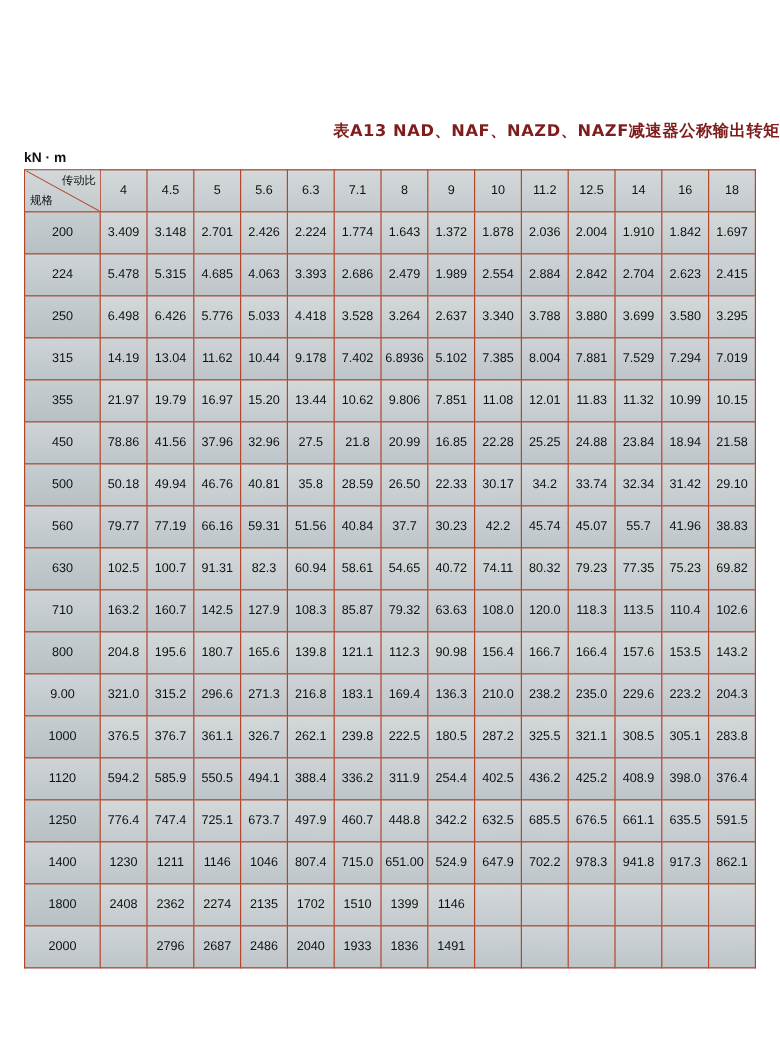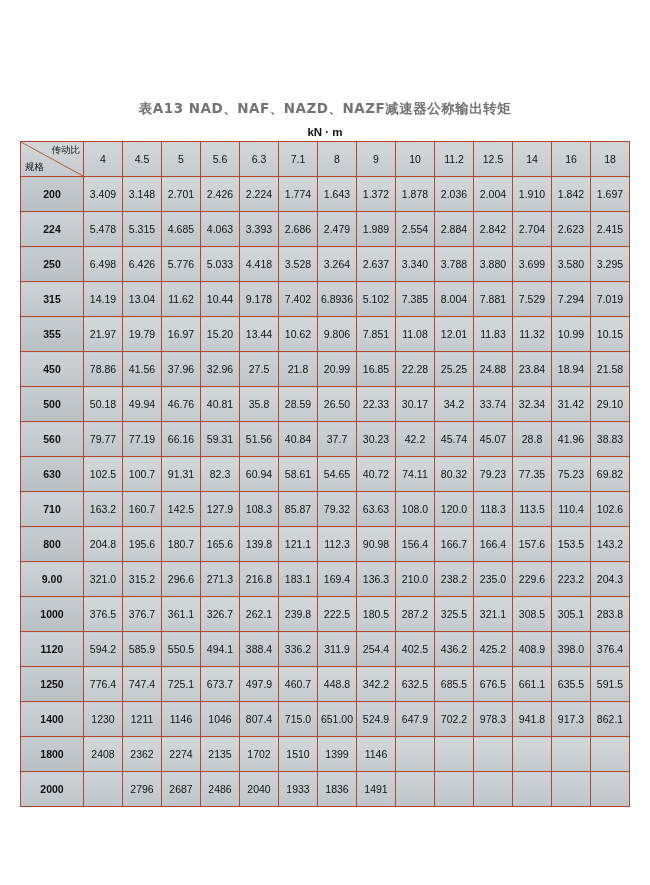--- a/index.html
+++ b/index.html
@@ -15,33 +15,33 @@
     overflow: hidden;
   }
   .page {
     position: relative;
     width: 650px;
     height: 885px;
     box-sizing: border-box;
     padding: 0;
   }
   .title {
-    text-align: center;
+    text-align: right;
     font-size: 13.5px;
     font-weight: bold;
     letter-spacing: 0.5px;
-    color: #737373;
+    color: #7f1d1d;
     margin-top: 100px;
     font-family: "DejaVu Sans", "Liberation Sans", sans-serif;
   }
   .unit-row {
     position: relative;
     width: 610px;
     margin: 8px auto 3px auto;
-    text-align: center;
+    text-align: left;
     font-size: 11.5px;
     font-weight: bold;
     color: #111;
   }
   table.torque {
     border-collapse: collapse;
     width: 610px;
     margin: 0 auto;
     table-layout: fixed;
     background: #c9cfd2;
@@ -55,21 +55,21 @@
     padding: 0;
     font-weight: normal;
     color: #111;
     background: linear-gradient(180deg,#d3d8da 0%, #c3cacd 100%);
   }
   table.torque tr:nth-child(even) td {
     background: linear-gradient(180deg,#cdd3d6 0%, #bec5c9 100%);
   }
   table.torque td.label {
     background: linear-gradient(180deg,#c6cdd0 0%, #b8c0c4 100%);
-    font-weight: bold;
+    font-weight: normal;
   }
   th.corner {
     position: relative;
     height: 44px;
     background: linear-gradient(180deg,#ccd2d5 0%, #bcc4c8 100%);
     padding: 0;
     overflow: hidden;
   }
   th.corner .diag {
     position: absolute;
@@ -264,21 +264,21 @@
         <td>77.19</td>
         <td>66.16</td>
         <td>59.31</td>
         <td>51.56</td>
         <td>40.84</td>
         <td>37.7</td>
         <td>30.23</td>
         <td>42.2</td>
         <td>45.74</td>
         <td>45.07</td>
-        <td>28.8</td>
+        <td>55.7</td>
         <td>41.96</td>
         <td>38.83</td>
       </tr>
       <tr>
         <td class="label">630</td>
         <td>102.5</td>
         <td>100.7</td>
         <td>91.31</td>
         <td>82.3</td>
         <td>60.94</td>

